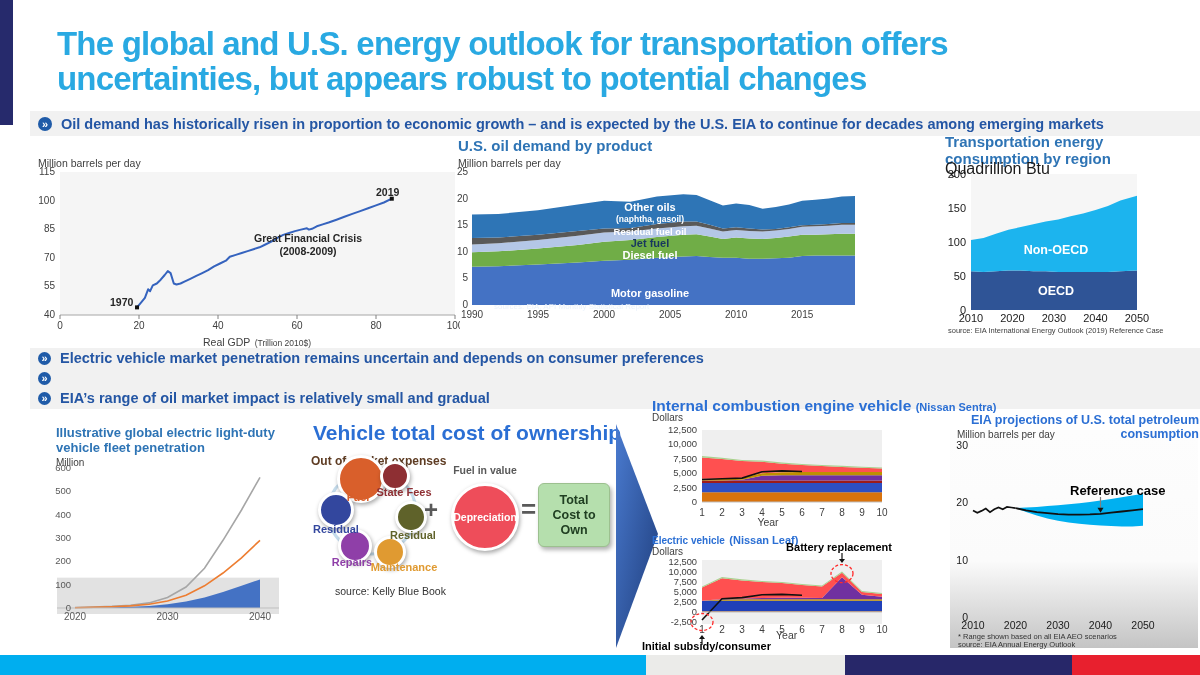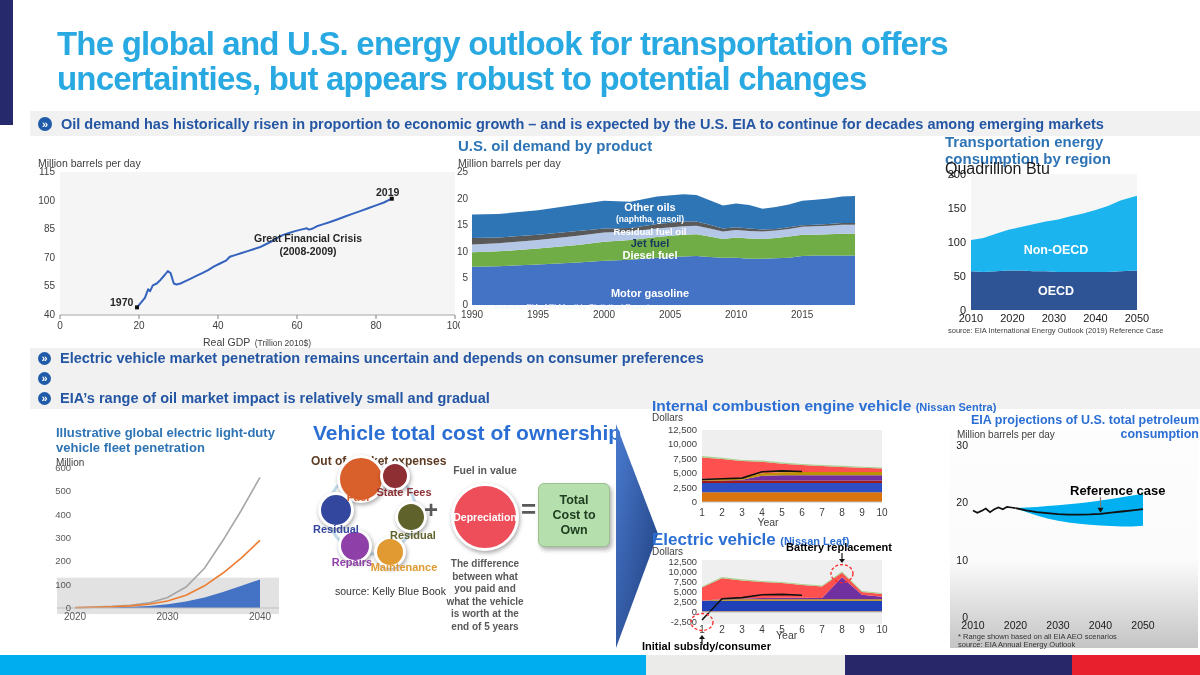--- a/index.html
+++ b/index.html
@@ -177,21 +177,20 @@
   <div class="tco-lab" style="left: 369px; top: 561px; width: 70px; text-align: center; color: rgb(224, 154, 49);">Maintenance</div>
   <div class="abs" style="left:424px;top:496px;font-size:24px;font-weight:bold;color:#595959;">+</div>
   <div class="abs" style="left:450px;top:464px;width:70px;font-size:10.5px;font-weight:bold;color:#595959;text-align:center;">Fuel in value</div>
   <div class="circ" style="left: 451px; top: 483px; width: 62px; height: 62px; display: flex; align-items: center; justify-content: center; color: rgb(255, 255, 255); font-weight: bold; font-size: 10.5px; background: rgb(238, 77, 90);">
     <span>Depreciation</span>
   </div>
   <div class="abs" style="left:521px;top:494px;font-size:26px;font-weight:bold;color:#595959;">=</div>
   <div class="abs" style="left: 538px; top: 483px; width: 70px; height: 62px; border-radius: 6px; border: 1px solid rgb(156, 192, 143); box-shadow: rgba(0, 0, 0, 0.3) 2px 3px 4px; display: flex; align-items: center; justify-content: center; text-align: center; font-weight: bold; font-size: 12.5px; color: rgb(32, 63, 34); line-height: 1.2; background: rgb(181, 223, 173);">
     <span style="width:48px;">Total Cost to Own</span>
   </div>
-  <div class="abs" style="left:444px;top:558px;width:82px;font-size:10px;font-weight:bold;color:#595959;text-align:center;line-height:1.25;">The difference between what you paid and what the vehicle is worth at the end of 5 years</div>
   <div class="abs" style="left:311px;top:585px;font-size:10.5px;color:#333;margin-left:24px;">source:  Kelly Blue Book</div>
 
   <svg class="abs" style="left:616px;top:424px;" width="44" height="224">
     <defs>
       <linearGradient id="arrgrad" x1="0" y1="0" x2="1" y2="1">
         <stop id="arrstop1" offset="0" stop-color="#4A7BD0"></stop>
         <stop id="arrstop2" offset="1" stop-color="#1E3C7A"></stop>
       </linearGradient>
     </defs>
     <polygon points="0,0 42,110 0,224" fill="url(#arrgrad)"></polygon>
@@ -226,21 +225,21 @@
       <text x="134" y="92" font-size="10" fill="#404040" text-anchor="middle" font-weight="normal">5</text>
       <text x="154" y="92" font-size="10" fill="#404040" text-anchor="middle" font-weight="normal">6</text>
       <text x="174" y="92" font-size="10" fill="#404040" text-anchor="middle" font-weight="normal">7</text>
       <text x="194" y="92" font-size="10" fill="#404040" text-anchor="middle" font-weight="normal">8</text>
       <text x="214" y="92" font-size="10" fill="#404040" text-anchor="middle" font-weight="normal">9</text>
       <text x="234" y="92" font-size="10" fill="#404040" text-anchor="middle" font-weight="normal">10</text>
     </svg>
   <div class="abs" style="left:728px;top:516px;width:80px;text-align:center;font-size:10.5px;color:#404040;">Year</div>
 
   <div class="abs" style="left:652px;top:530px;">
-    <span class="chtitle2" style="font-size:17px;">Electric vehicle</span>
+    <span class="chtitle2" style="font-size:10px;">Electric vehicle</span>
     <span class="chtitle2" style="font-size:11px;">(Nissan Leaf)</span>
   </div>
   <div class="abs chsub" style="left:652px;top:546px;font-size:10px;">Dollars</div>
   <div class="abs" style="left:783px;top:541px;width:112px;text-align:center;font-size:11px;font-weight:bold;color:#000;">Battery replacement</div>
   <svg id="c6" class="abs" style="left:648px;top:552px;" width="242" height="112">
       <rect x="54" y="8" width="180" height="64" fill="#EFEFEF"></rect>
       <polygon points="54.0,59.2 74.0,59.2 94.0,59.2 114.0,59.2 134.0,59.2 154.0,59.2 174.0,59.2 194.0,59.2 214.0,59.2 234.0,59.2 234.0,60.0 214.0,60.0 194.0,60.0 174.0,60.0 154.0,60.0 134.0,60.0 114.0,60.0 94.0,60.0 74.0,60.0 54.0,60.0" fill="#D9730D"></polygon>
       <polygon points="54.0,48.8 74.0,48.8 94.0,48.8 114.0,48.8 134.0,48.8 154.0,48.8 174.0,48.8 194.0,48.8 214.0,48.8 234.0,48.8 234.0,59.2 214.0,59.2 194.0,59.2 174.0,59.2 154.0,59.2 134.0,59.2 114.0,59.2 94.0,59.2 74.0,59.2 54.0,59.2" fill="#2040B8"></polygon>
       <polygon points="54.0,48.8 74.0,47.4 94.0,47.2 114.0,47.2 134.0,47.2 154.0,47.2 174.0,47.2 194.0,47.2 214.0,47.2 234.0,47.2 234.0,48.8 214.0,48.8 194.0,48.8 174.0,48.8 154.0,48.8 134.0,48.8 114.0,48.8 94.0,48.8 74.0,48.8 54.0,48.8" fill="#BF9000"></polygon>
       <polygon points="54.0,48.8 74.0,47.0 94.0,46.4 114.0,46.0 134.0,45.8 154.0,45.8 174.0,46.0 194.0,25.2 214.0,42.8 234.0,44.8 234.0,47.2 214.0,47.2 194.0,47.2 174.0,47.2 154.0,47.2 134.0,47.2 114.0,47.2 94.0,47.2 74.0,47.4 54.0,48.8" fill="#7030A0"></polygon>

